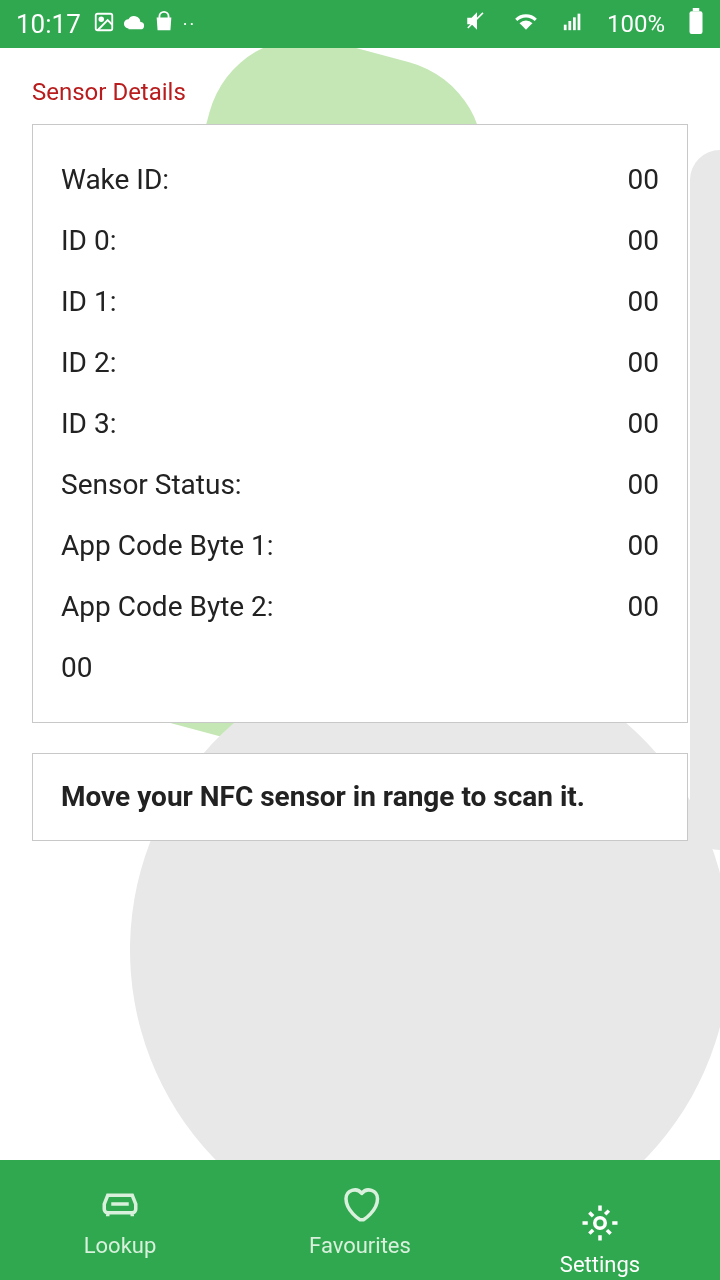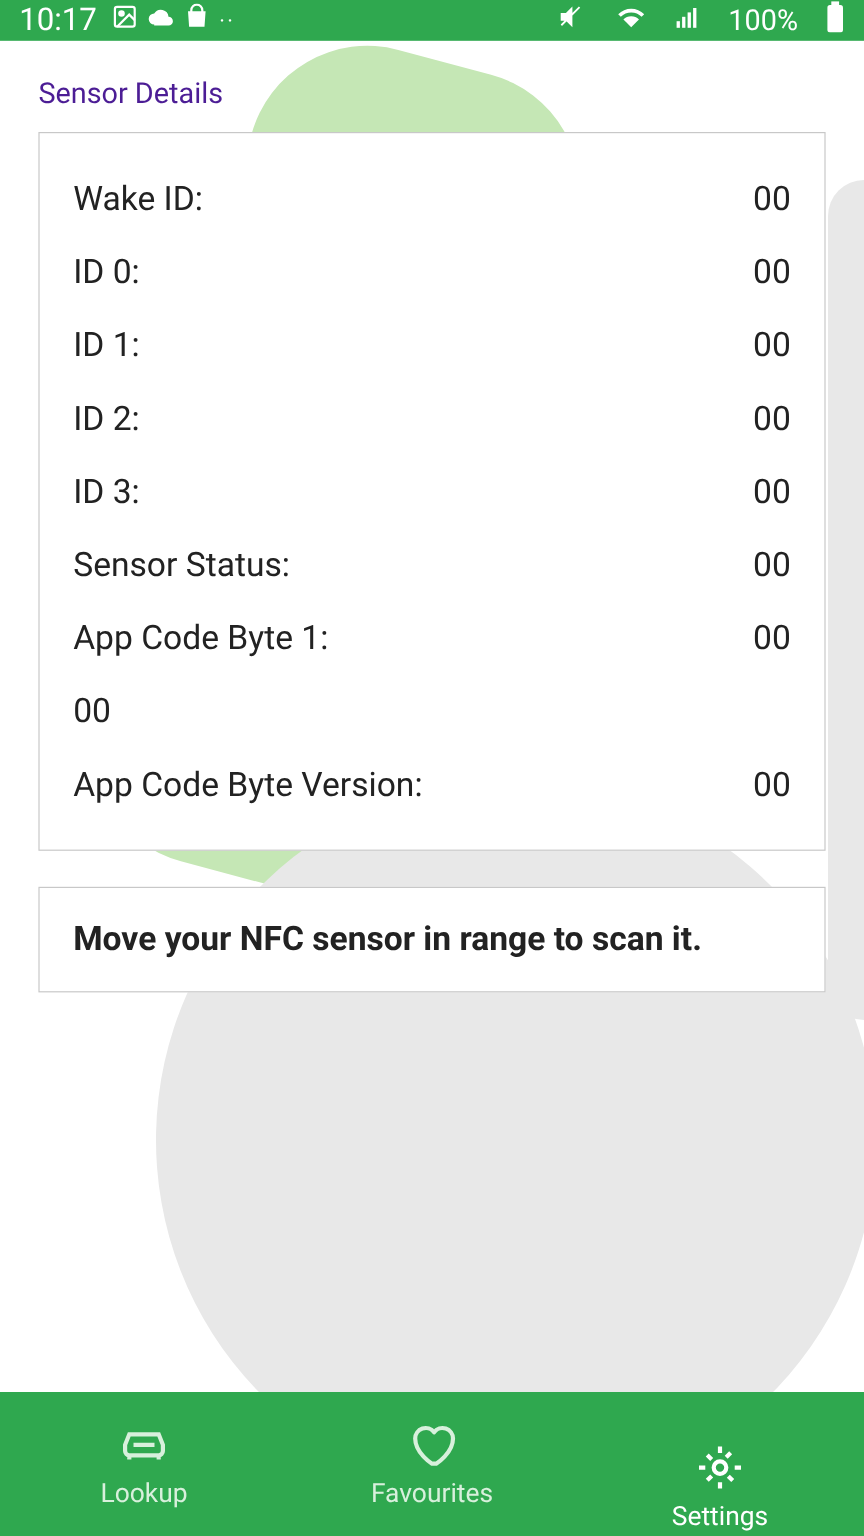--- a/index.html
+++ b/index.html
@@ -37,41 +37,41 @@
       position: absolute;
       top: 150px;
       right: -30px;
       width: 60px;
       height: 700px;
       background: #e8e8e8;
       border-radius: 40px;
       z-index: 0;
     }
     .status-bar {
-      height: 34px;
+      height: 48px;
       background: #2fa84f;
       display: flex;
       align-items: center;
       justify-content: space-between;
       padding: 0 16px;
       color: #fff;
       position: relative;
       z-index: 10;
     }
     .status-left { display: flex; align-items: center; gap: 12px; font-size: 26px; }
     .status-left .icons { display: flex; gap: 8px; align-items: center; }
     .status-right { display: flex; align-items: center; gap: 23px; font-size: 24px; }
     .content {
       position: relative;
       z-index: 5;
       padding: 30px 32px 0 32px;
     }
     .section-title {
       font-size: 24px;
-      color: #4c1d95;
+      color: #b91c1c;
       margin-bottom: 18px;
       font-weight: 400;
     }
     .card {
       border: 1px solid #c8c8c8;
       background: #ffffff;
       padding: 24px 28px;
       margin-bottom: 30px;
     }
     .row {
@@ -200,24 +200,24 @@
       </div>
       <div class="row">
         <span>Sensor Status:</span>
         <span>00</span>
       </div>
       <div class="row">
         <span>App Code Byte 1:</span>
         <span>00</span>
       </div>
       <div class="row">
-        <span>00</span>
-      </div>
-      <div class="row">
-        <span>App Code Byte Version:</span>
+        <span>App Code Byte 2:</span>
+        <span>00</span>
+      </div>
+      <div class="row">
         <span>00</span>
       </div>
     </div>
 
   <div class="scan-card">
     <span>Move your NFC sensor in range to scan it.</span>
   </div>
 </div>
 
 <div class="bottom-nav">

